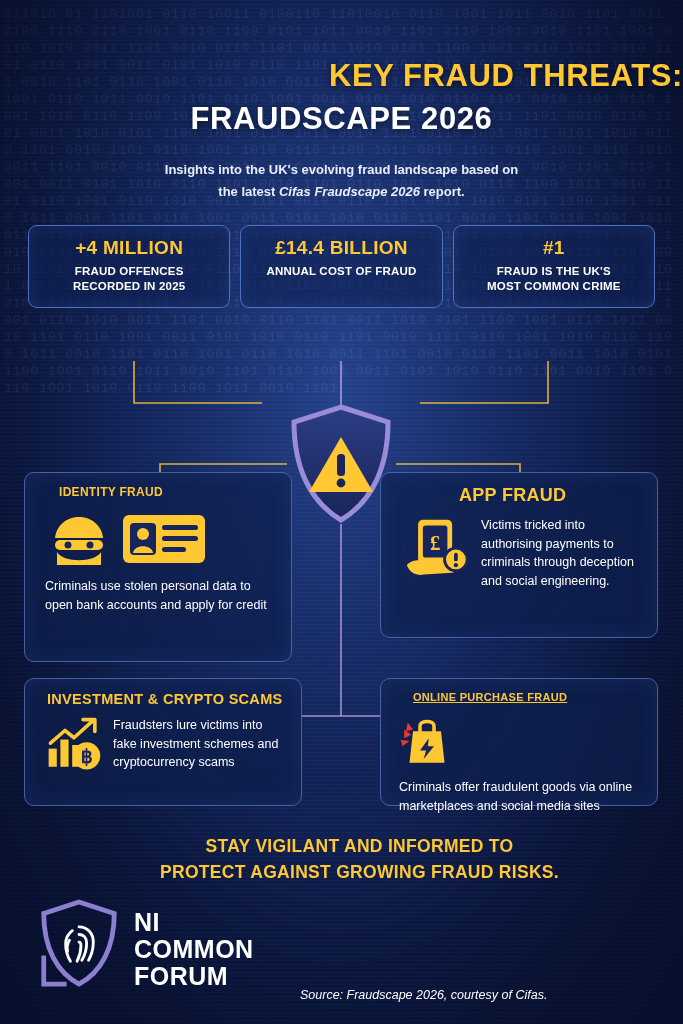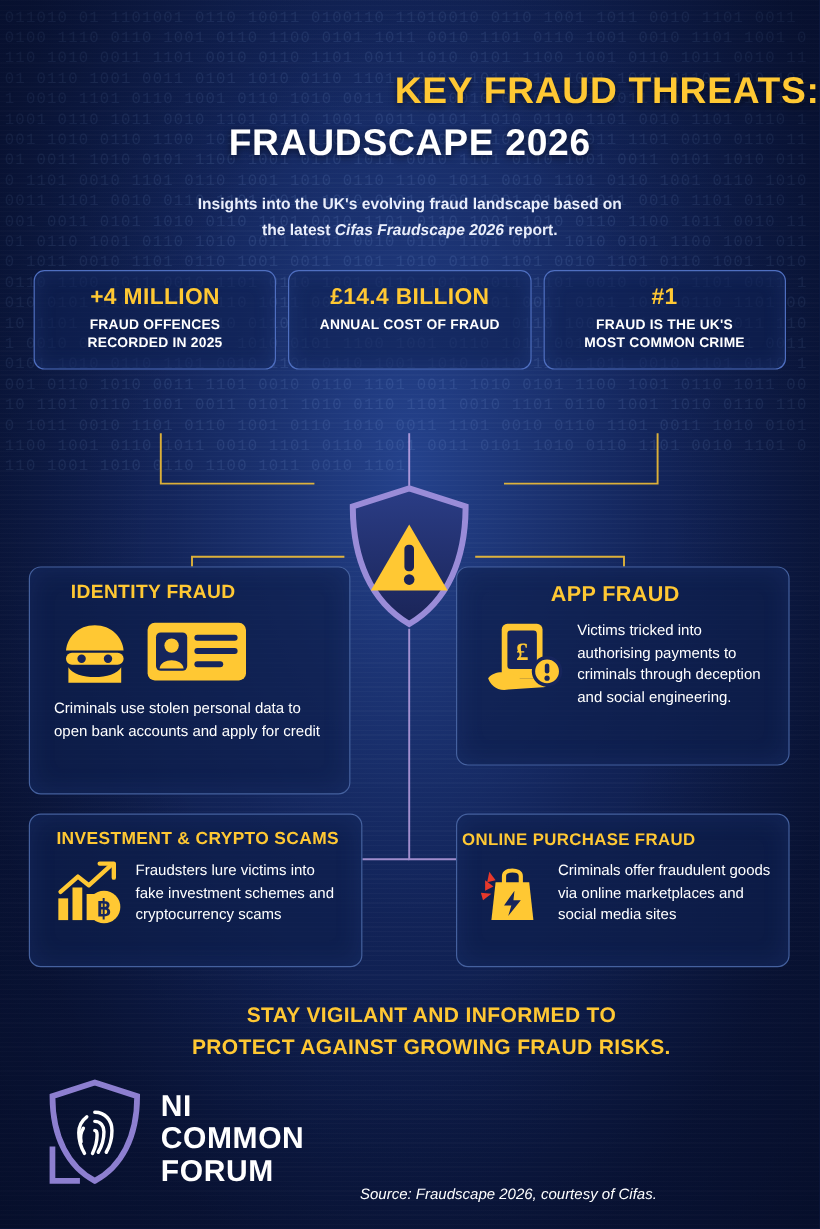--- a/index.html
+++ b/index.html
@@ -129,36 +129,36 @@
     font-weight: bold;
     letter-spacing: 0.3px;
   }
   .card-text {
     color: #ffffff;
     font-size: 12.5px;
     line-height: 18.5px;
   }
 
   #card-identity { left: 24px; top: 414px; width: 268px; height: 190px; }
-  #card-identity .card-title { font-size: 16px; margin: 12px 16px 0 34px; }
+  #card-identity .card-title { font-size: 12px; margin: 12px 16px 0 34px; }
   #card-identity .icons { margin: 12px 0 0 22px; display: flex; align-items: center; gap: 10px; }
   #card-identity .card-text { margin: 10px 18px 0 20px; }
 
   #card-app { left: 380px; top: 414px; width: 278px; height: 166px; }
   #card-app .card-title { font-size: 18px; margin: 12px 0 0 78px; }
   #card-app .body { display: flex; margin: 10px 14px 0 22px; gap: 10px; }
   #card-app .card-text { flex: 1; }
 
   #card-investment { left: 24px; top: 620px; width: 278px; height: 128px; }
   #card-investment .card-title { font-size: 14.5px; margin: 12px 0 0 22px; }
   #card-investment .body { display: flex; margin: 9px 14px 0 20px; gap: 10px; align-items: flex-start; }
 
   #card-online { left: 380px; top: 620px; width: 278px; height: 128px; }
-  #card-online .card-title { font-size: 14px; margin: 12px 0 0 4px; }
-  #card-online .body { display: flex; margin: 9px 12px 0 18px; gap: 10px; align-items: flex-start; }
+  #card-online .card-title { font-size: 11px; margin: 12px 0 0 32px; text-decoration: underline; }
+  #card-online .body { display: flex; margin: 9px 12px 0 18px; gap: 10px; align-items: flex-start; flex-direction: column; }
 
   
   .cta {
     position: absolute;
     left: 0; top: 775px; width: 683px;
     text-align: center;
     color: #ffc833;
     font-size: 17.5px;
     font-weight: bold;
     line-height: 26px;

